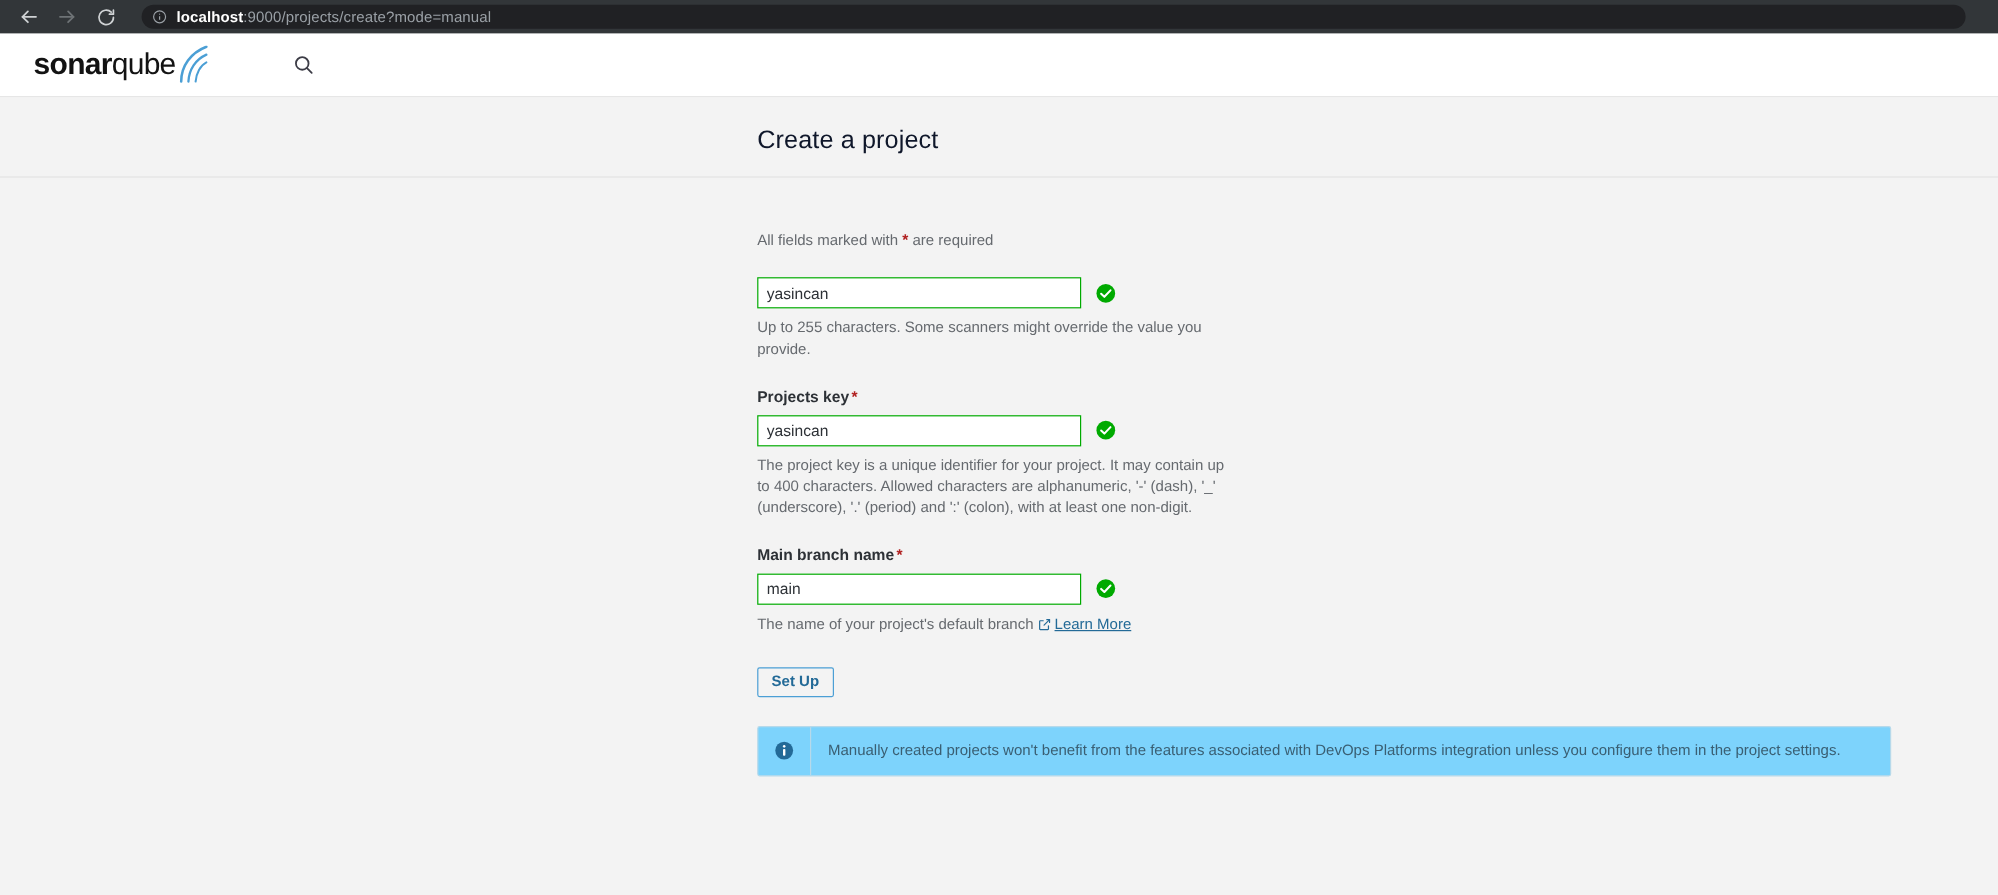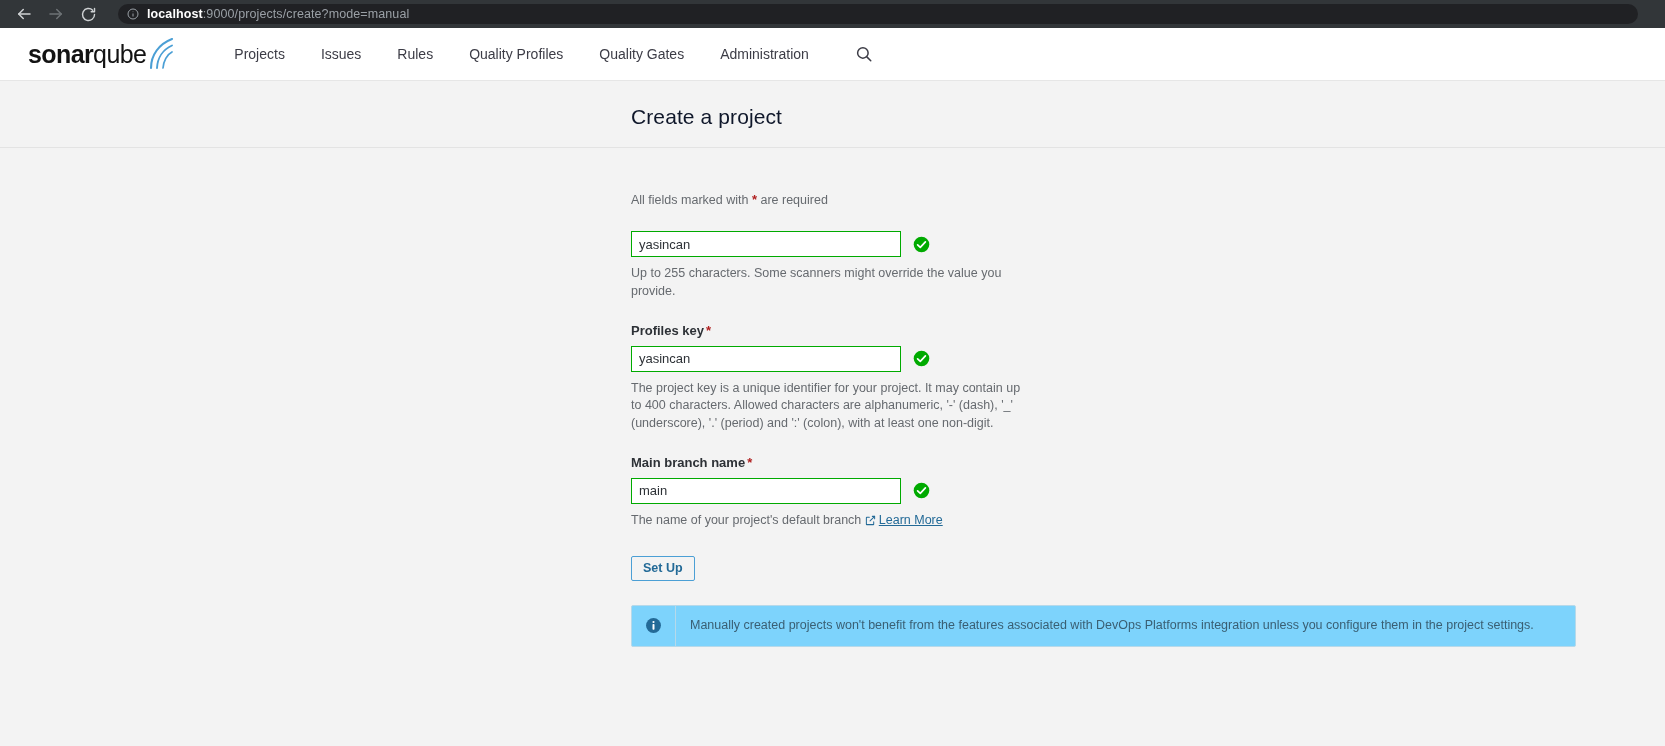--- a/index.html
+++ b/index.html
@@ -259,28 +259,20 @@
 
 <div class="sq-nav">
   <a class="sq-logo" href="#">
     <span class="sq-logo-text"><span class="b">sonar</span><span class="n">qube</span></span>
     <svg width="30" height="32" viewBox="0 0 30 32" fill="none">
       <path d="M3 30 C3 17 11 6 24 1" stroke="#4b9fd5" stroke-width="2.1" stroke-linecap="round" fill="none"></path>
       <path d="M9 30 C9.5 20 15 11.5 24 7.5" stroke="#4b9fd5" stroke-width="1.9" stroke-linecap="round" fill="none"></path>
       <path d="M15 30 C15.5 23 19 16.5 24 14" stroke="#4b9fd5" stroke-width="1.7" stroke-linecap="round" fill="none"></path>
     </svg>
   </a>
-  <nav class="sq-menu">
-    <a href="#">Projects</a>
-    <a href="#">Issues</a>
-    <a href="#">Rules</a>
-    <a href="#">Quality Profiles</a>
-    <a href="#">Quality Gates</a>
-    <a href="#">Administration</a>
-  </nav>
   <button class="sq-search-btn">
     <svg width="18" height="18" viewBox="0 0 24 24" fill="none" stroke="currentColor" stroke-width="2" stroke-linecap="round">
       <circle cx="10.5" cy="10.5" r="7"></circle>
         <line x1="15.8" y1="15.8" x2="21" y2="21"></line>
     </svg>
   </button>
 </div>
 
 <div class="page">
   <div class="page-inner">
@@ -308,21 +300,21 @@
           </svg>
         </div>
         <div class="field-help">Up to 255 characters. Some scanners might override the value you provide.</div>
       </div>
 
       <div class="spacer-24"></div>
 
       
       <div class="field-group">
         <label class="field-label">
-          <span>Profiles key</span><span class="req-star">*</span>
+          <span>Projects key</span><span class="req-star">*</span>
         </label>
         <div class="input-row">
           <input class="text-input" type="text" value="yasincan" style="">
           <svg class="valid-icon" viewBox="0 0 24 24">
             <circle cx="12" cy="12" r="11" fill="#00aa00"></circle>
             <polyline points="6.5,12.4 10.3,16 17.5,8.4" fill="none" stroke="#ffffff" stroke-width="2.4" stroke-linecap="round" stroke-linejoin="round"></polyline>
           </svg>
         </div>
         <div class="field-help wide">The project key is a unique identifier for your project. It may contain up to 400 characters. Allowed characters are alphanumeric, '-' (dash), '_' (underscore), '.' (period) and ':' (colon), with at least one non-digit.</div>
       </div>

